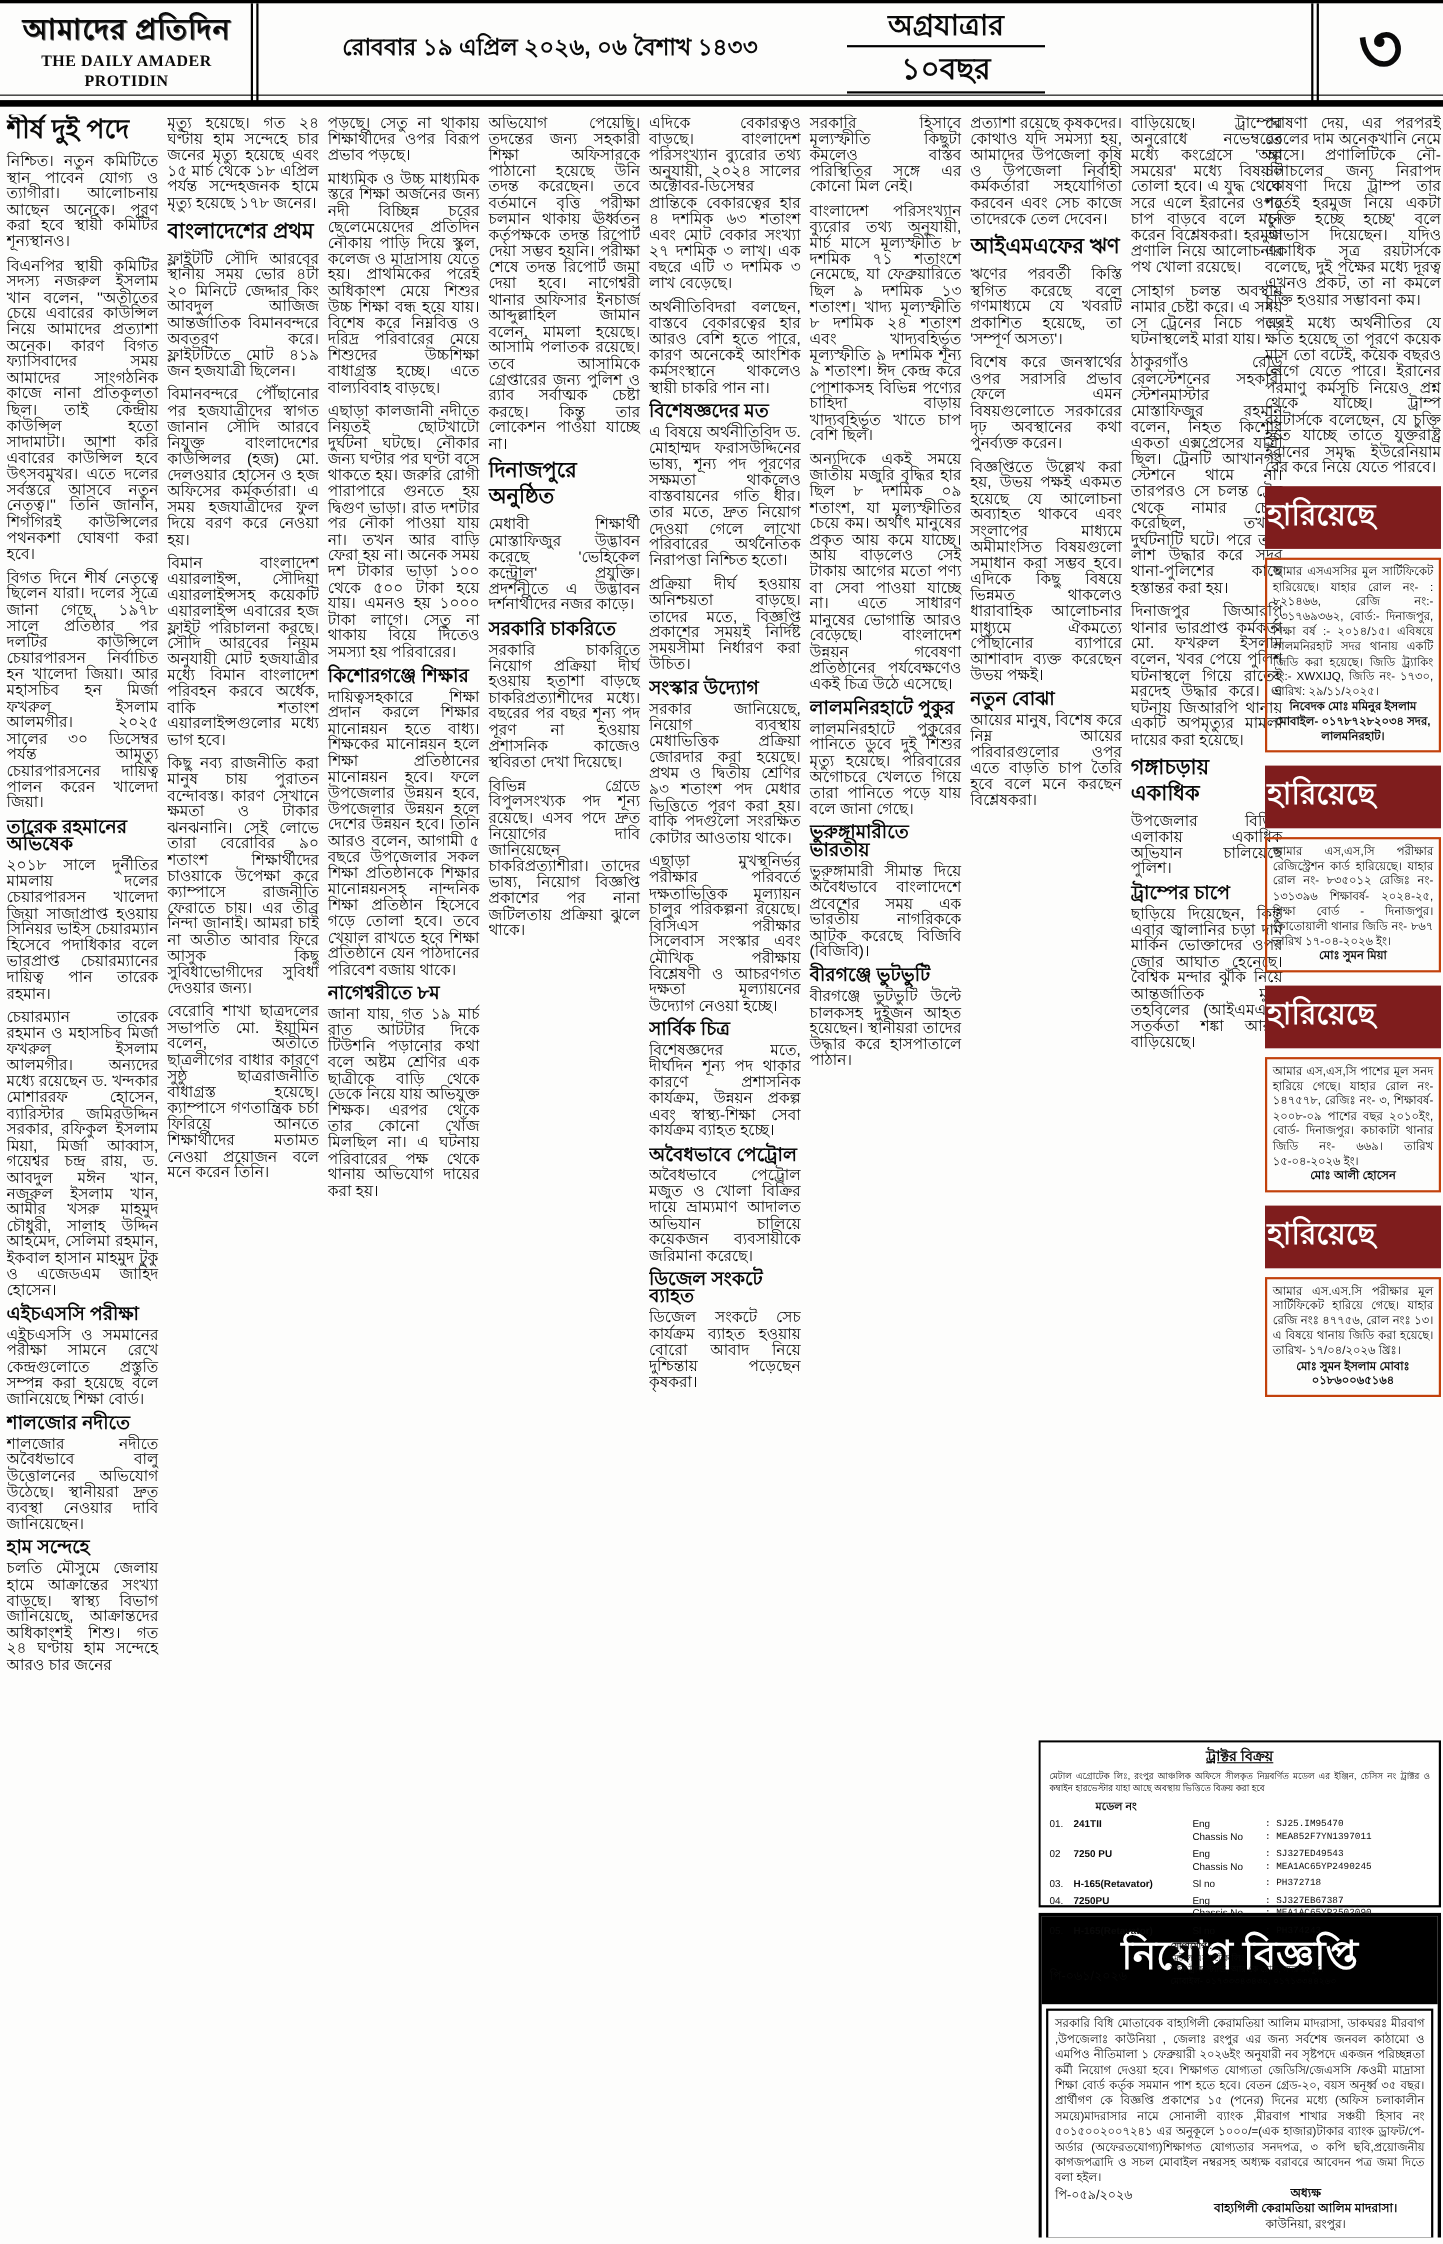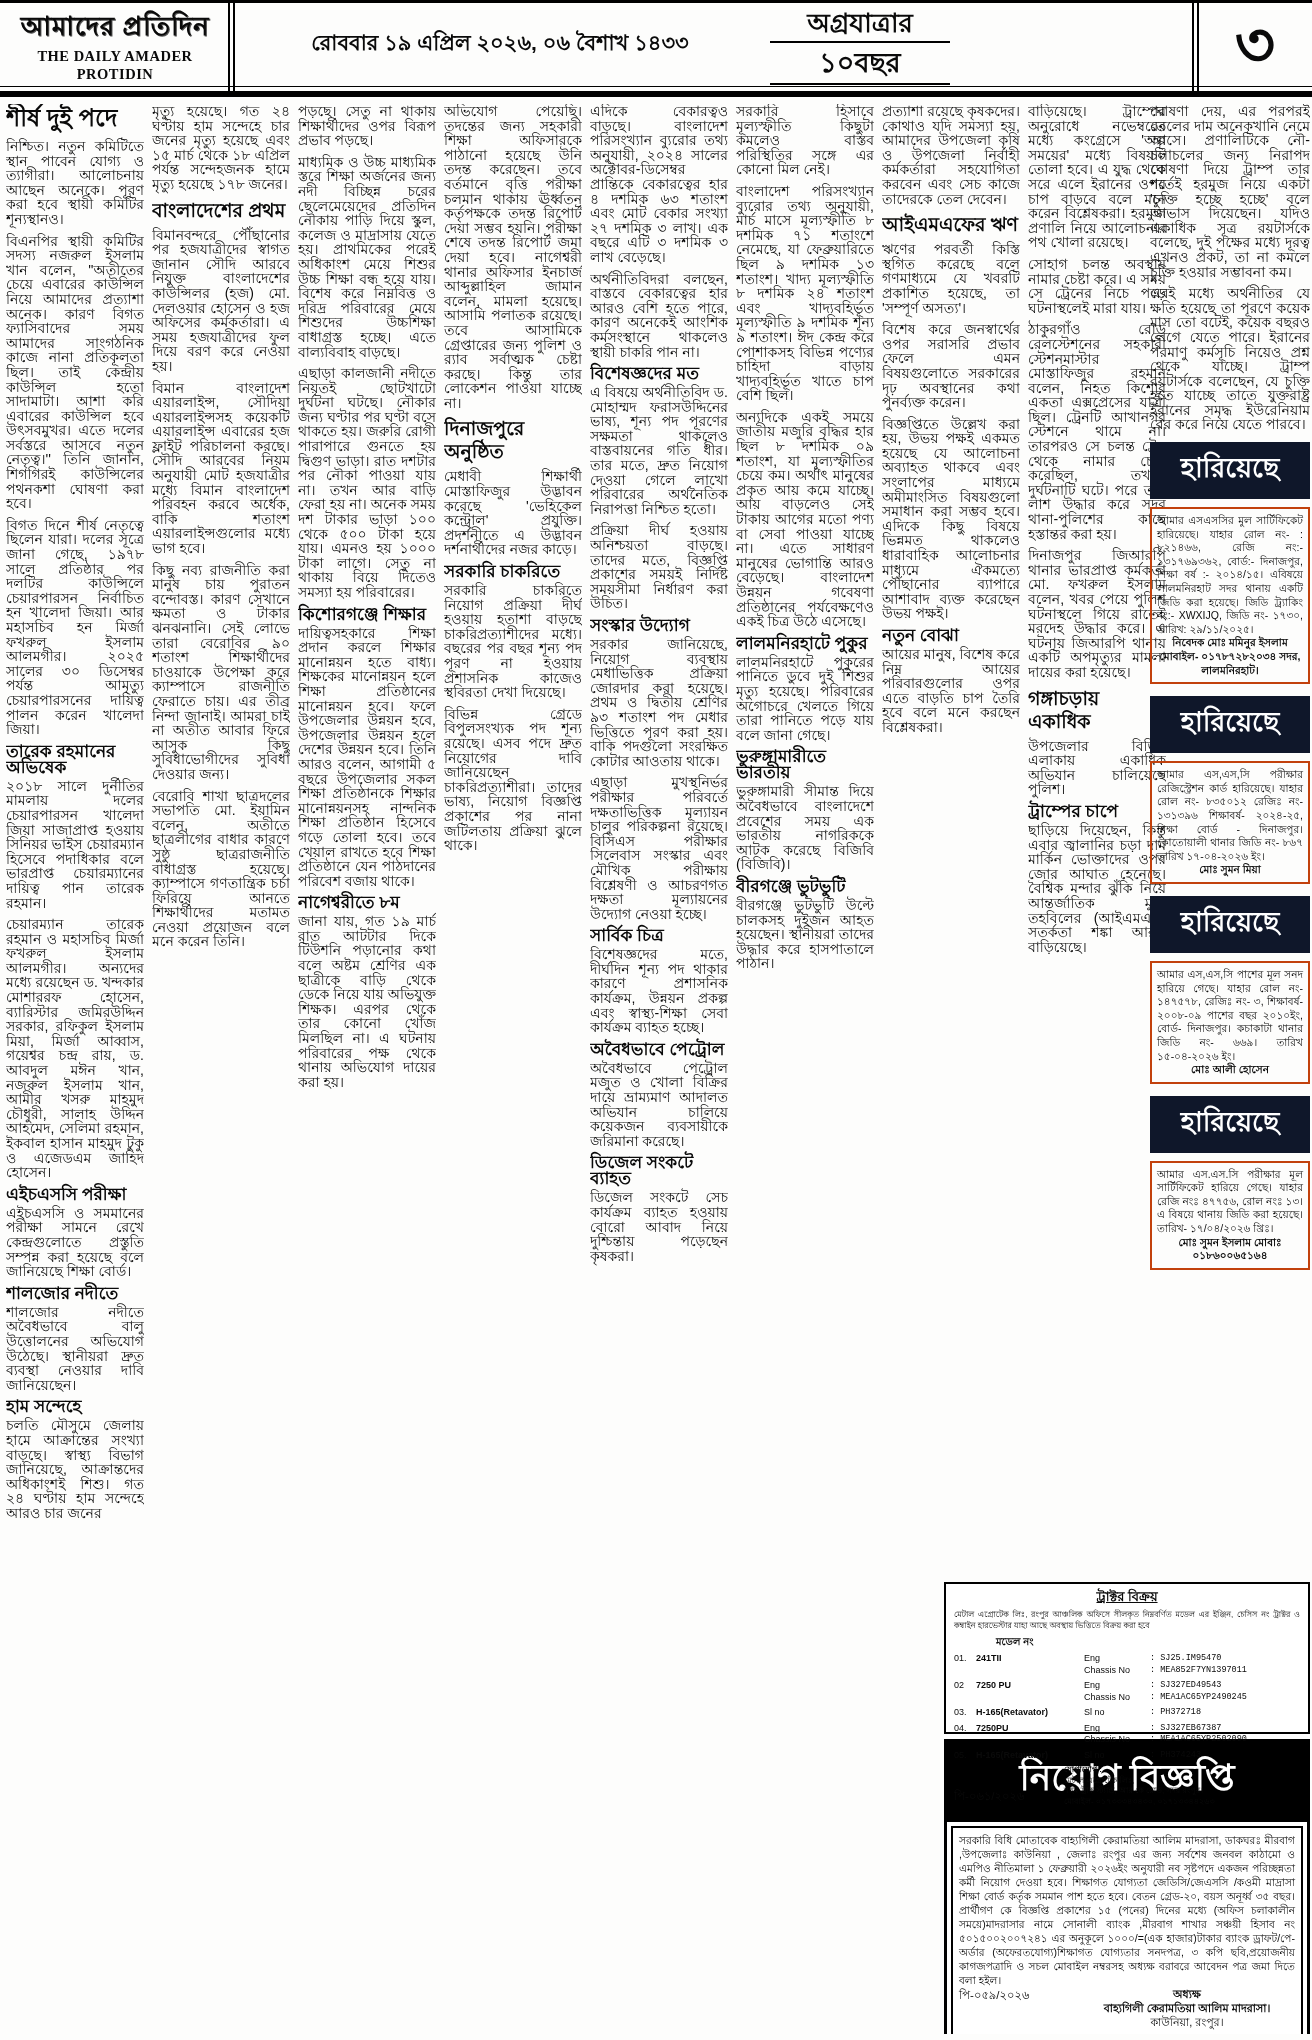--- a/index.html
+++ b/index.html
@@ -25,21 +25,21 @@
   #thick-rule{position:absolute;left:0;top:91px;width:1312px;height:6px;background:#000;}
   
   #columns{position:absolute;left:0;top:104px;width:1312px;height:1932px;}
   .col{position:absolute;top:0;height:1932px;overflow:hidden;}
   .headline{font-size:19px;font-weight:bold;line-height:23px;margin:2px 0 6px 0;}
   .headline-lg{font-size:24px;font-weight:bold;line-height:28px;margin:0 0 7px 0;}
   .subhead{font-size:17px;font-weight:bold;line-height:16px;margin:7px 0 3px 0;}
   .para{font-size:14px;line-height:14.6px;text-align:justify;margin:0 0 7px 0;}
   
   .lostbox{margin:10px 0 12px 0;}
-  .lost-banner{background:#0f172a;color:#fff;text-align:center;font-size:27px;font-weight:bold;
+  .lost-banner{background:#7f1d1d;color:#fff;font-size:27px;font-weight:bold;
     padding:5px 2px 7px 2px;font-family:"Liberation Serif", serif;}
   .lost-body{border:2px solid #c2410c;margin-top:8px;padding:5px 5px;font-size:10.5px;line-height:13.6px;text-align:justify;}
   .lost-body .sig{text-align:center;font-weight:bold;}
   
   #ads{position:absolute;left:944px;top:1582px;width:366px;height:452px;background:#fff;z-index:3;overflow:hidden;}
   #tractor-box{border:2px solid #000;padding:3px 8px 4px 8px;position:relative;height:152px;box-sizing:border-box;}
   #tractor-title{text-align:center;font-weight:bold;font-size:13px;text-decoration:underline;margin-bottom:2px;}
   #tractor-intro{font-size:8px;line-height:10.5px;text-align:justify;}
   #model-label{font-size:10px;font-weight:bold;margin:3px 0 2px 42px;}
   .trow{display:flex;font-size:9px;line-height:11.5px;margin-bottom:4px;}
@@ -95,20 +95,21 @@
       <div class="subhead">এইচএসসি পরীক্ষা</div>
       <p class="para">এইচএসসি ও সমমানের পরীক্ষা সামনে রেখে কেন্দ্রগুলোতে প্রস্তুতি সম্পন্ন করা হয়েছে বলে জানিয়েছে শিক্ষা বোর্ড।</p>
       <div class="subhead">শালজোর নদীতে</div>
       <p class="para">শালজোর নদীতে অবৈধভাবে বালু উত্তোলনের অভিযোগ উঠেছে। স্থানীয়রা দ্রুত ব্যবস্থা নেওয়ার দাবি জানিয়েছেন।</p>
       <div class="subhead">হাম সন্দেহে</div>
       <p class="para">চলতি মৌসুমে জেলায় হামে আক্রান্তের সংখ্যা বাড়ছে। স্বাস্থ্য বিভাগ জানিয়েছে, আক্রান্তদের অধিকাংশই শিশু। গত ২৪ ঘণ্টায় হাম সন্দেহে আরও চার জনের</p>
     </div>
     <div class="col" style="left: 152px; width: 138px;">
       <p class="para">মৃত্যু হয়েছে। গত ২৪ ঘণ্টায় হাম সন্দেহে চার জনের মৃত্যু হয়েছে এবং ১৫ মার্চ থেকে ১৮ এপ্রিল পর্যন্ত সন্দেহজনক হামে মৃত্যু হয়েছে ১৭৮ জনের।</p>
       <div class="headline">বাংলাদেশের প্রথম</div>
+      <p class="para">ফ্লাইটটি সৌদি আরবের স্থানীয় সময় ভোর ৪টা ২০ মিনিটে জেদ্দার কিং আবদুল আজিজ আন্তর্জাতিক বিমানবন্দরে অবতরণ করে। ফ্লাইটটিতে মোট ৪১৯ জন হজযাত্রী ছিলেন।</p>
       <p class="para">বিমানবন্দরে পৌঁছানোর পর হজযাত্রীদের স্বাগত জানান সৌদি আরবে নিযুক্ত বাংলাদেশের কাউন্সিলর (হজ) মো. দেলওয়ার হোসেন ও হজ অফিসের কর্মকর্তারা। এ সময় হজযাত্রীদের ফুল দিয়ে বরণ করে নেওয়া হয়।</p>
       <p class="para">বিমান বাংলাদেশ এয়ারলাইন্স, সৌদিয়া এয়ারলাইন্সসহ কয়েকটি এয়ারলাইন্স এবারের হজ ফ্লাইট পরিচালনা করছে। সৌদি আরবের নিয়ম অনুযায়ী মোট হজযাত্রীর মধ্যে বিমান বাংলাদেশ পরিবহন করবে অর্ধেক, বাকি শতাংশ এয়ারলাইন্সগুলোর মধ্যে ভাগ হবে।</p>
       <p class="para">কিছু নব্য রাজনীতি করা মানুষ চায় পুরাতন বন্দোবস্ত। কারণ সেখানে ক্ষমতা ও টাকার ঝনঝনানি। সেই লোভে তারা বেরোবির ৯০ শতাংশ শিক্ষার্থীদের চাওয়াকে উপেক্ষা করে ক্যাম্পাসে রাজনীতি ফেরাতে চায়। এর তীব্র নিন্দা জানাই। আমরা চাই না অতীত আবার ফিরে আসুক কিছু সুবিধাভোগীদের সুবিধা দেওয়ার জন্য।</p>
       <p class="para">বেরোবি শাখা ছাত্রদলের সভাপতি মো. ইয়ামিন বলেন, অতীতে ছাত্রলীগের বাধার কারণে সুষ্ঠু ছাত্ররাজনীতি বাধাগ্রস্ত হয়েছে। ক্যাম্পাসে গণতান্ত্রিক চর্চা ফিরিয়ে আনতে শিক্ষার্থীদের মতামত নেওয়া প্রয়োজন বলে মনে করেন তিনি।</p>
     </div>
     <div class="col" style="left: 298px; width: 138px;">
       <p class="para">পড়ছে। সেতু না থাকায় শিক্ষার্থীদের ওপর বিরূপ প্রভাব পড়ছে।</p>
       <p class="para">মাধ্যমিক ও উচ্চ মাধ্যমিক স্তরে শিক্ষা অর্জনের জন্য নদী বিচ্ছিন্ন চরের ছেলেমেয়েদের প্রতিদিন নৌকায় পাড়ি দিয়ে স্কুল, কলেজ ও মাদ্রাসায় যেতে হয়। প্রাথমিকের পরেই অধিকাংশ মেয়ে শিশুর উচ্চ শিক্ষা বন্ধ হয়ে যায়। বিশেষ করে নিম্নবিত্ত ও দরিদ্র পরিবারের মেয়ে শিশুদের উচ্চশিক্ষা বাধাগ্রস্ত হচ্ছে। এতে বাল্যবিবাহ বাড়ছে।</p>
       <p class="para">এছাড়া কালজানী নদীতে নিয়তই ছোটখাটো দুর্ঘটনা ঘটছে। নৌকার জন্য ঘণ্টার পর ঘণ্টা বসে থাকতে হয়। জরুরি রোগী পারাপারে গুনতে হয় দ্বিগুণ ভাড়া। রাত দশটার পর নৌকা পাওয়া যায় না। তখন আর বাড়ি ফেরা হয় না। অনেক সময় দশ টাকার ভাড়া ১০০ থেকে ৫০০ টাকা হয়ে যায়। এমনও হয় ১০০০ টাকা লাগে। সেতু না থাকায় বিয়ে দিতেও সমস্যা হয় পরিবারের।</p>
       <div class="subhead">কিশোরগঞ্জে শিক্ষার</div>

